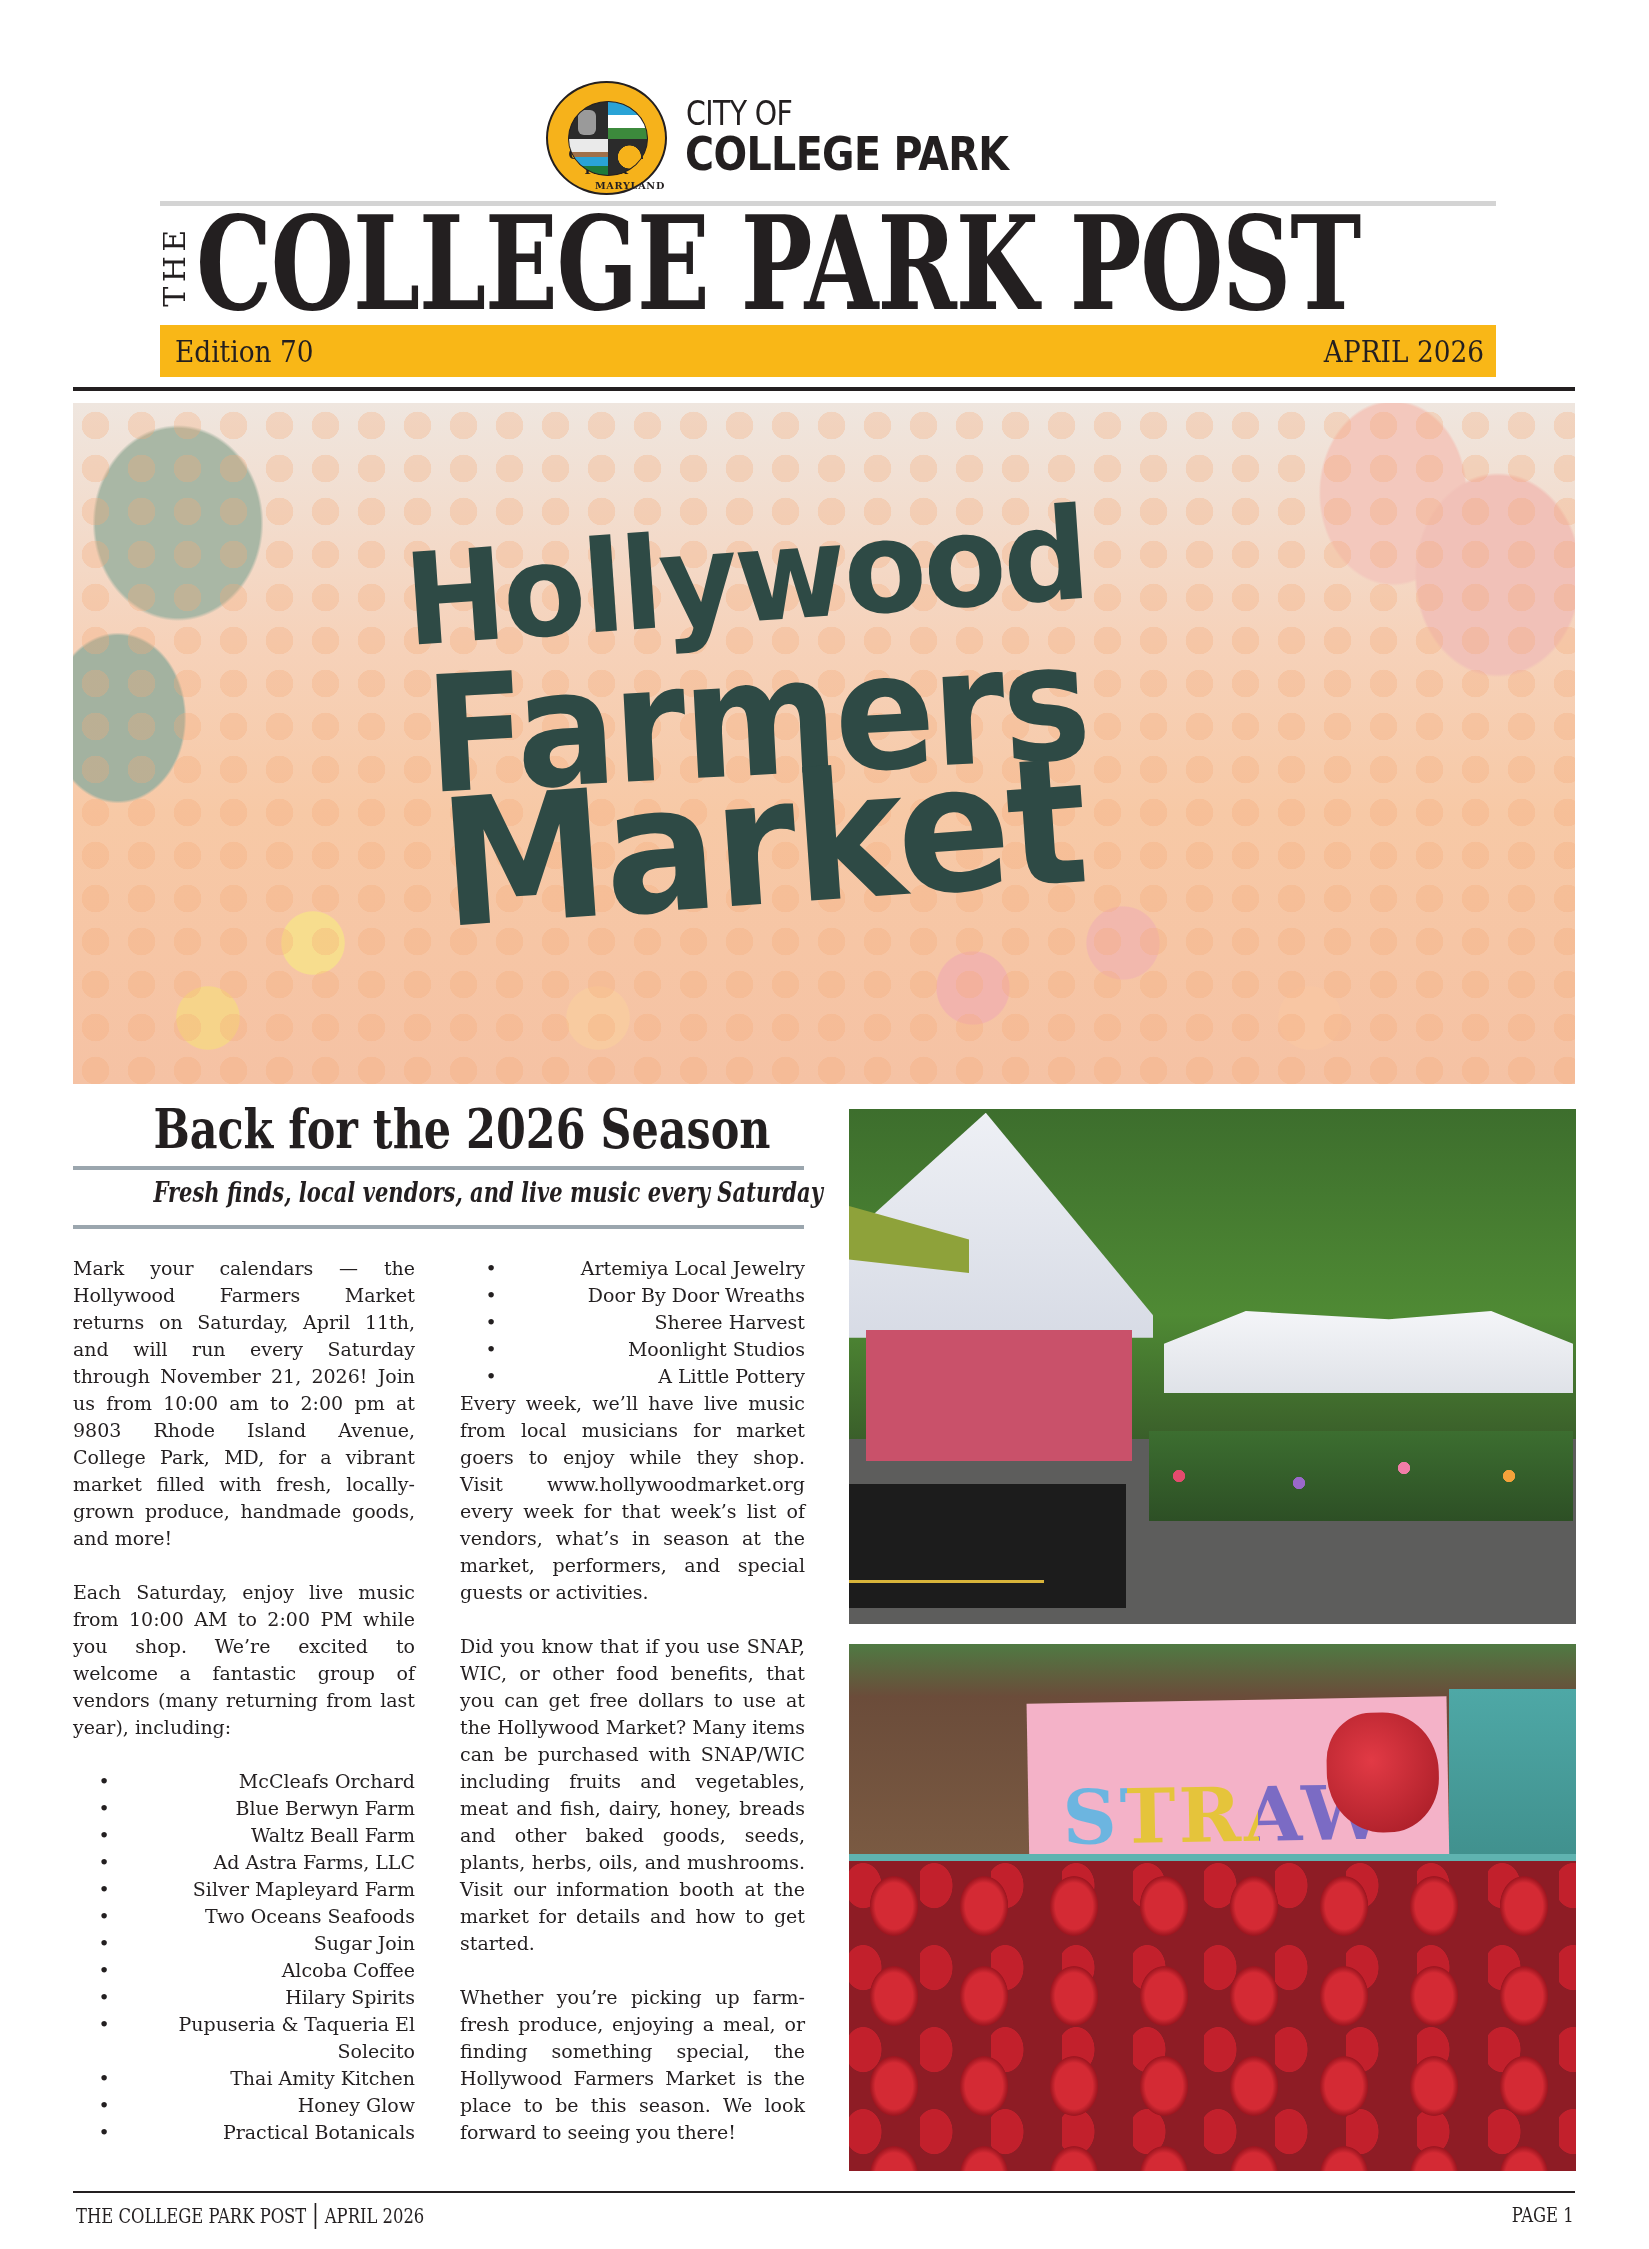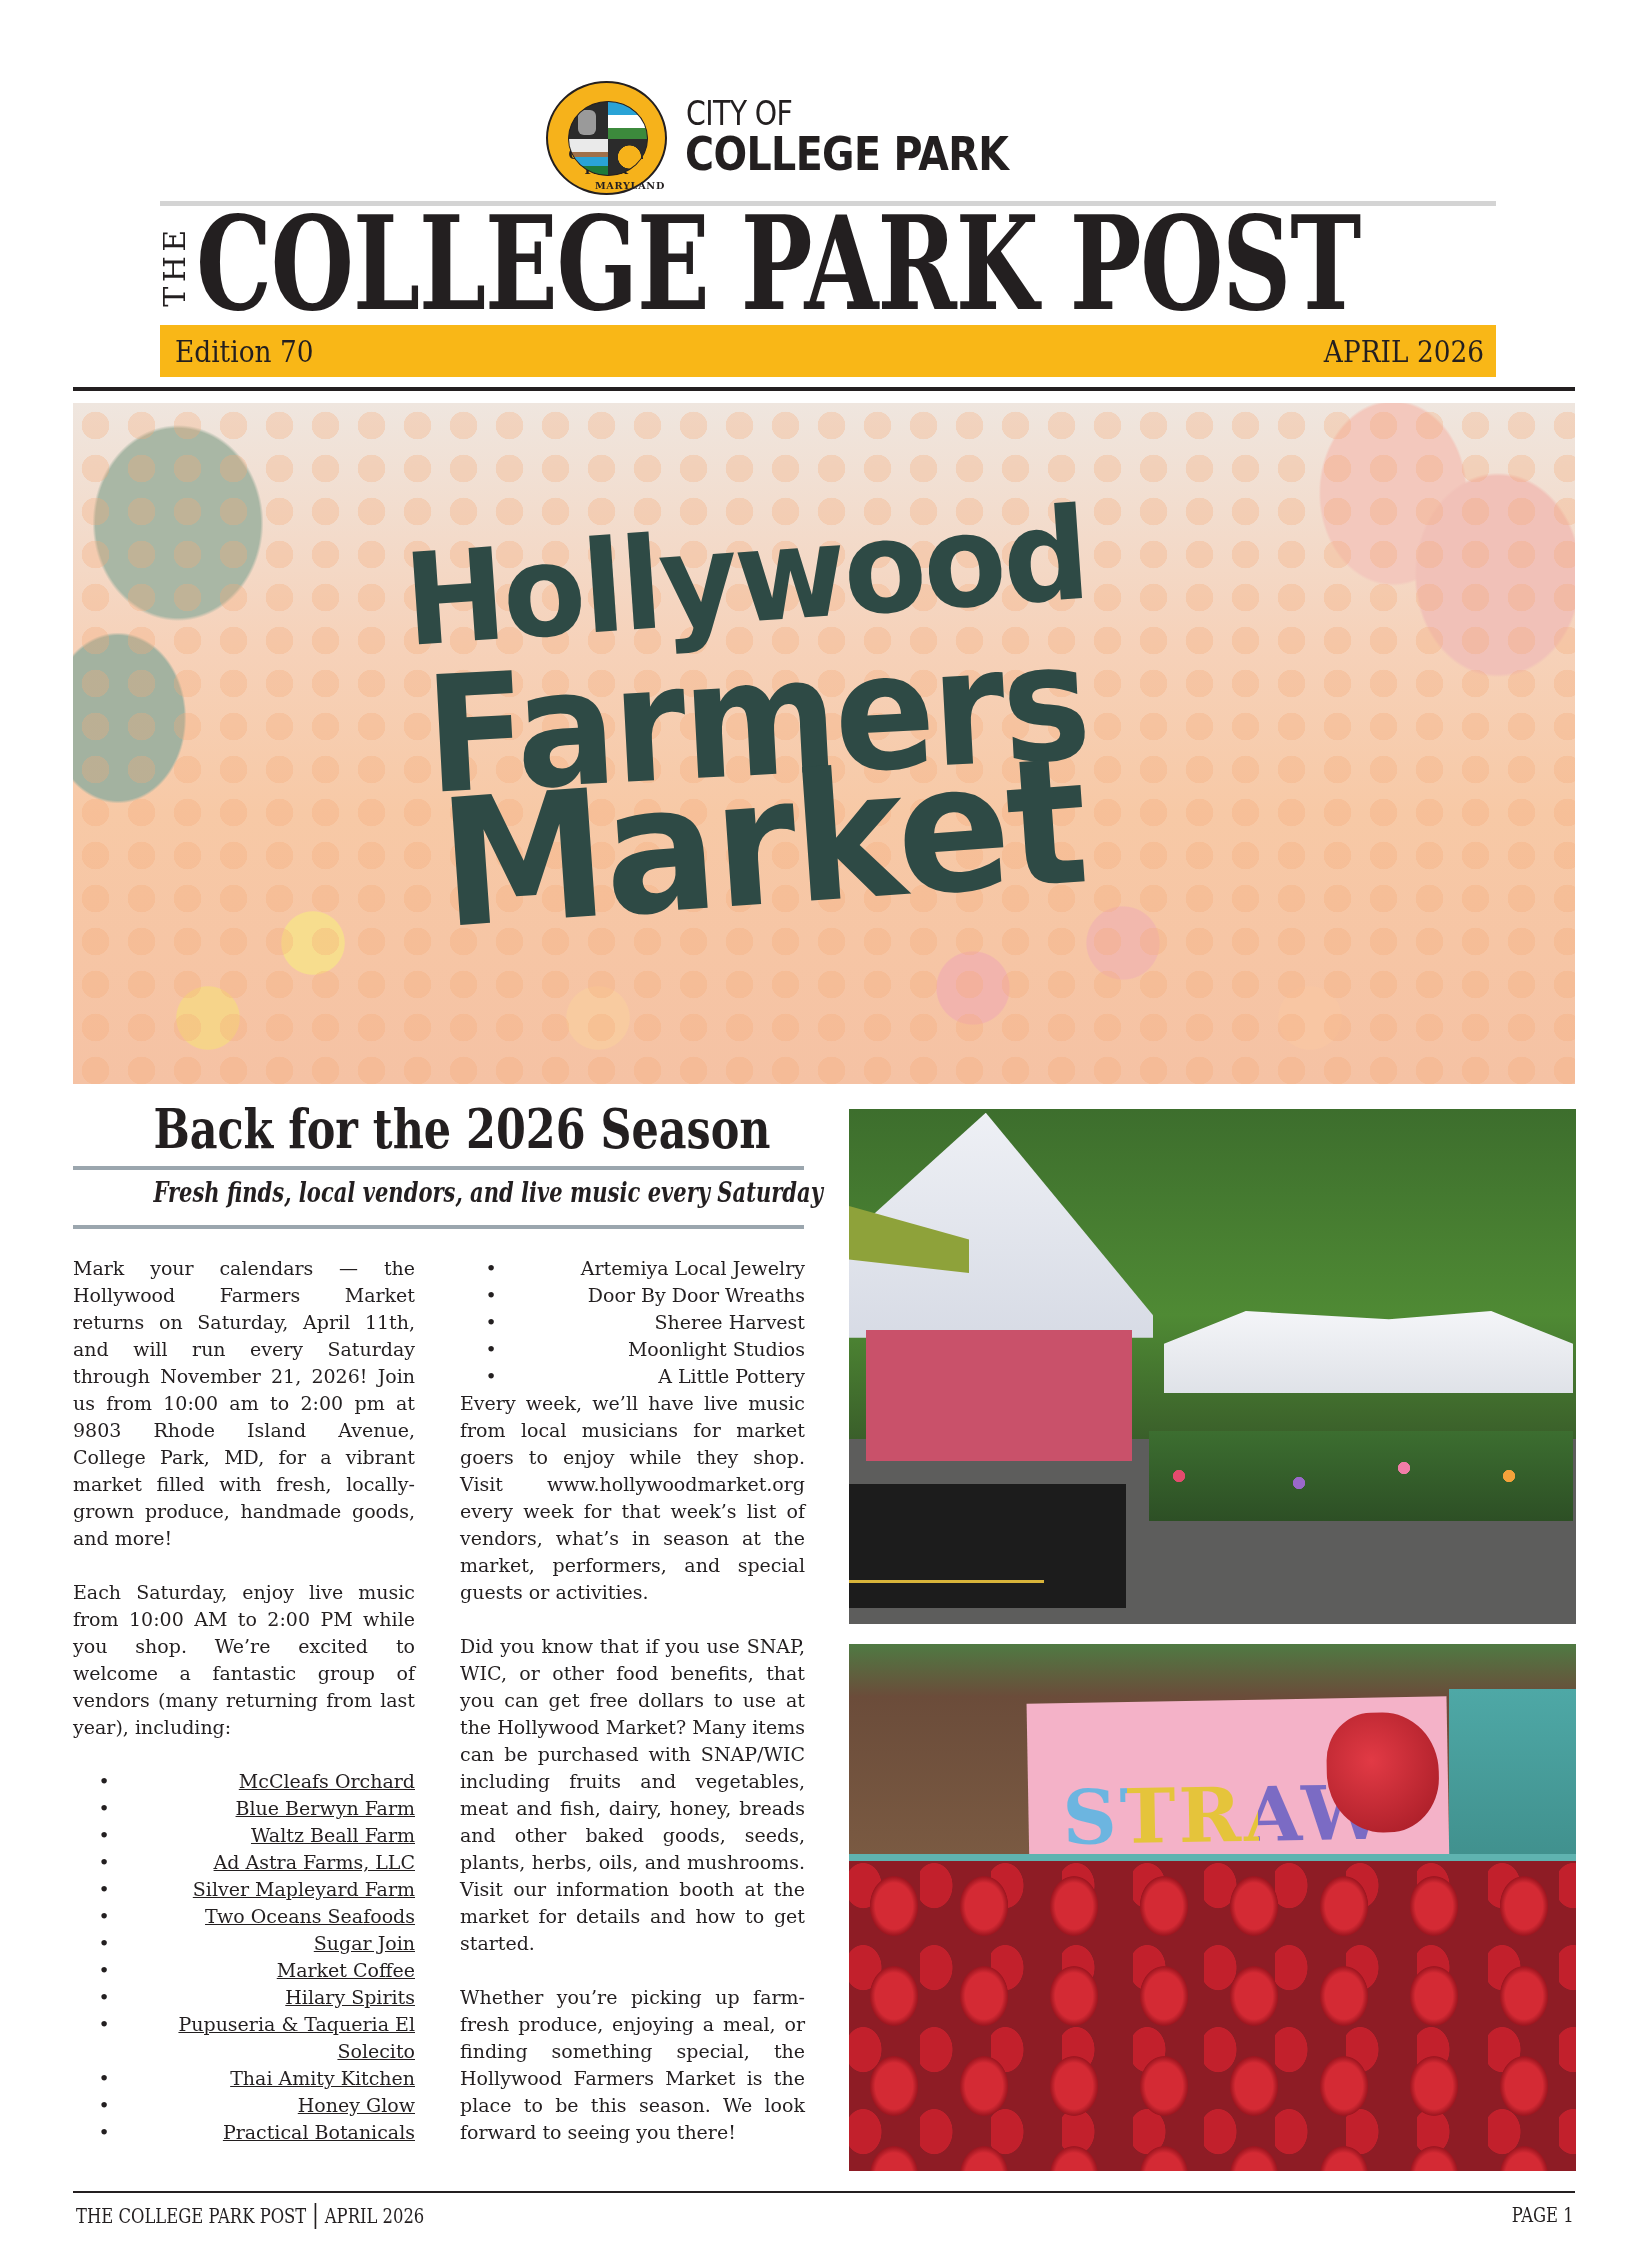--- a/index.html
+++ b/index.html
@@ -64,21 +64,21 @@
   .subhead { left:73px; top:1177px; width:731px; text-align:center; font:italic bold 27px "DejaVu Serif", serif; color:#231f20; transform:scaleX(0.78); transform-origin:center; white-space:nowrap; }
 
   .col { position:absolute; top:1245px; font:400 19px/27px "DejaVu Serif", serif; color:#231f20;margin-top:10px; }
   .col1 { left:73px; width:342px; }
   .col2 { left:460px; width:345px; }
   .col p { margin:0; text-align:justify; }
   .col p.gap { margin-top:27px; }
   .col ul { margin:0; padding:0; list-style:none; }
   .col li { position:relative; padding-left:52px; text-align:right; }
   .col li:before { content:"\2022"; position:absolute; left:25.5px; top:0; }
-  .col1 ul { margin-top:27px;text-decoration:underline; }
+  .col1 ul { margin-top:27px; }
 
   
   .photo { position:absolute; left:849px; width:727px; overflow:hidden; }
   .photo-top { top:1109px; height:515px;
     background:
       linear-gradient(180deg, transparent 0 64%, #5d5d5c 64% 100%),
       linear-gradient(180deg, #3d6e2d 0%, #4f8a34 40%, #3a5f2a 64%);
   }
   .tent1 { position:absolute; left:0; top:3.7px; width:304px; height:225px; background:linear-gradient(180deg,#eef0f5,#d7dbe5); clip-path:polygon(0 55%, 45% 0, 100% 90%, 100% 100%, 0 100%); }
   .tent1-green { position:absolute; left:0; top:97px; width:120px; height:67px; background:#8ea23a; clip-path:polygon(0 0, 100% 50%, 100% 100%, 0 80%); }
@@ -161,21 +161,21 @@
   <p>Mark your calendars — the Hollywood Farmers Market returns on Saturday, April 11th, and will run every Saturday through November 21, 2026! Join us from 10:00 am to 2:00 pm at 9803 Rhode Island Avenue, College Park, MD, for a vibrant market filled with fresh, locally-grown produce, handmade goods, and more!</p>
   <p class="gap">Each Saturday, enjoy live music from 10:00 AM to 2:00 PM while you shop. We’re excited to welcome a fantastic group of vendors (many returning from last year), including:</p>
   <ul>
     <li>McCleafs Orchard</li>
     <li>Blue Berwyn Farm</li>
     <li>Waltz Beall Farm</li>
     <li>Ad Astra Farms, LLC</li>
     <li>Silver Mapleyard Farm</li>
     <li>Two Oceans Seafoods</li>
     <li>Sugar Join</li>
-    <li>Market Coffee</li>
+    <li>Alcoba Coffee</li>
     <li>Hilary Spirits</li>
     <li>Pupuseria &amp; Taqueria El Solecito</li>
     <li>Thai Amity Kitchen</li>
     <li>Honey Glow</li>
     <li>Practical Botanicals</li>
   </ul>
 </div>
 
 <div class="col col2">
   <ul>

